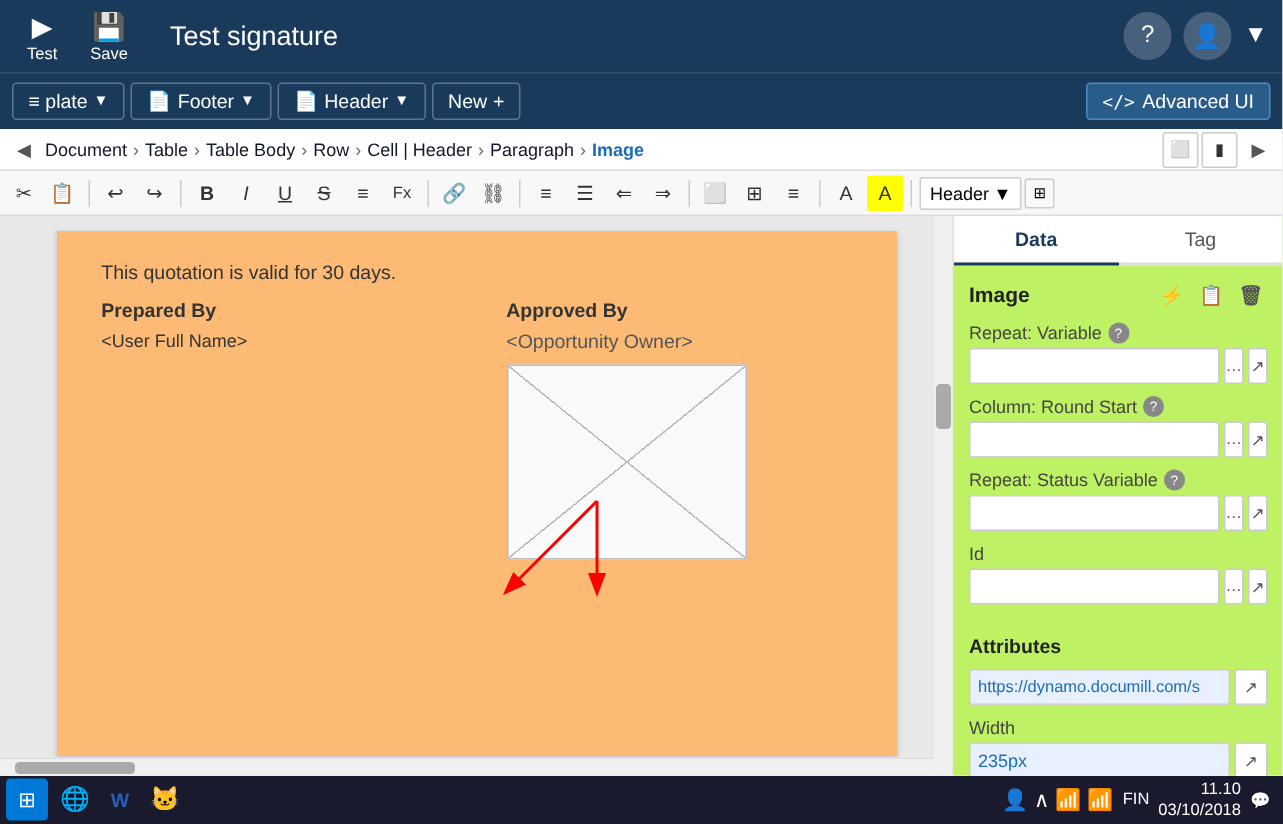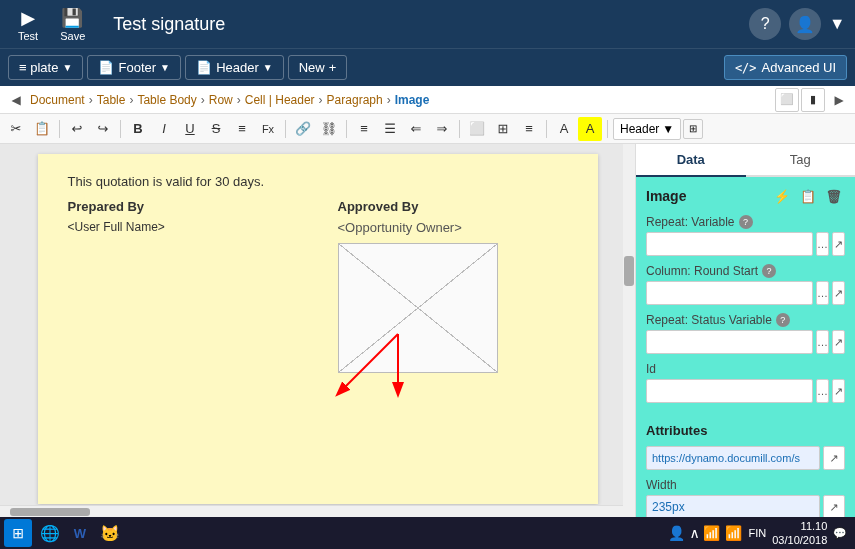--- a/index.html
+++ b/index.html
@@ -99,21 +99,21 @@
       align-items: center;
       background: white;
       height: 28px;
       padding: 0 4px;
       border-bottom: 1px solid #ddd;
       font-size: 12px;
       color: #333;
       gap: 2px;
     }
     .breadcrumb-arrow { color: #666; padding: 0 2px; }
-    .breadcrumb-item { cursor: pointer; color: #a16207; }
+    .breadcrumb-item { cursor: pointer; color: #0f172a; }
     .breadcrumb-item.active { color: #1a6eb5; font-weight: 600; }
     .breadcrumb-nav { 
       width: 24px; height: 24px;
       display: flex; align-items: center; justify-content: center;
       cursor: pointer; border-radius: 3px;
       font-size: 12px; color: #555;
     }
     .breadcrumb-expand {
       margin-left: auto;
       display: flex;
@@ -159,21 +159,21 @@
       height: 22px;
     }
     .style-select-icon { width: 20px; height: 20px; border: 1px solid #ccc; border-radius: 2px; display: flex; align-items: center; justify-content: center; font-size: 10px; cursor: pointer; }
 
     
     .main-layout {
       display: flex;
       height: calc(549px - 48px - 38px - 28px - 30px - 32px);
     }
     .doc-page {
-      background: #fef9c3;
+      background: #fdba74;
       margin: 10px auto;
       width: 560px;
       min-height: 350px;
       padding: 20px 30px;
       box-shadow: 0 1px 4px rgba(0,0,0,0.2);
       position: relative;
     }
     .doc-content { font-size: 13px; color: #333; }
     .doc-content p { margin-bottom: 10px; }
     .doc-prepared-row {
@@ -211,21 +211,21 @@
       width: 10px;
       background: #aaa;
       border-radius: 3px;
       top: 30%;
       height: 30px;
     }
 
     
     .right-panel {
       width: 220px;
-      background: #5eead4;
+      background: #bef264;
       border-left: 1px solid #ddd;
       display: flex;
       flex-direction: column;
     }
     .panel-tabs {
       display: flex;
       background: white;
       border-bottom: 2px solid #ddd;
     }
     .panel-tab {

